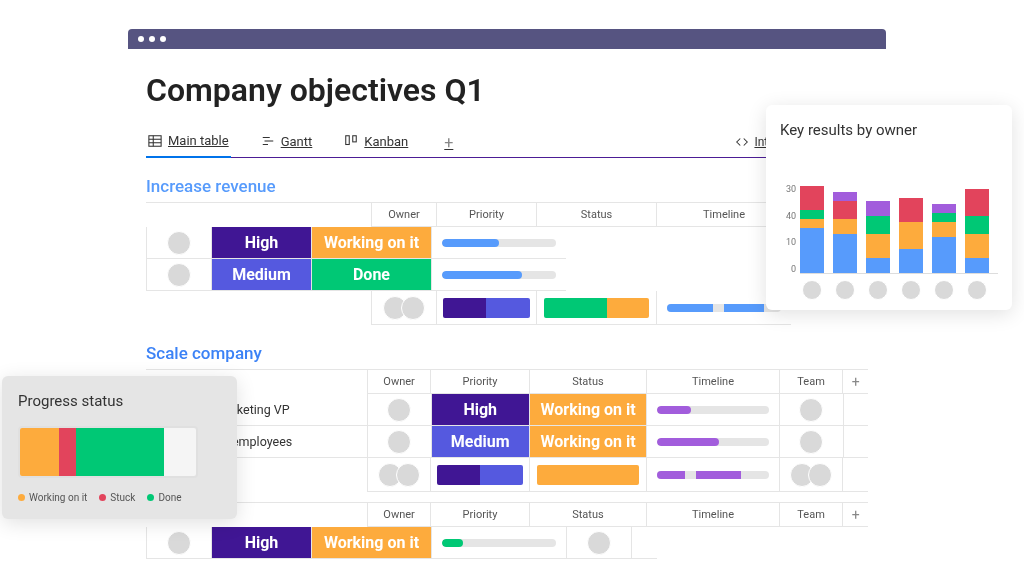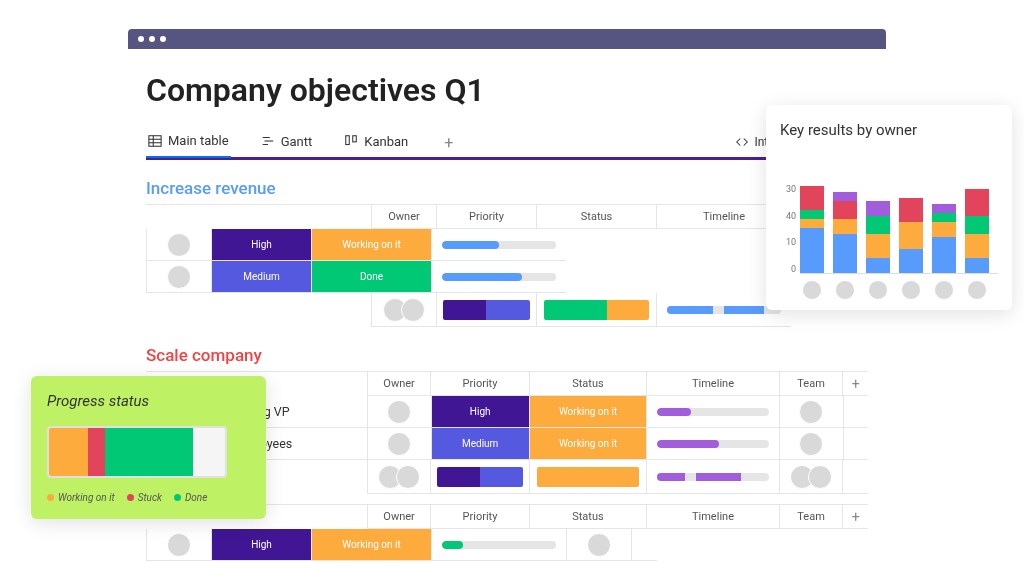--- a/index.html
+++ b/index.html
@@ -2,73 +2,73 @@
 <html><head>
 <meta charset="utf-8">
 <style>
 * { margin: 0; padding: 0; box-sizing: border-box; font-family: -apple-system, BlinkMacSystemFont, "Segoe UI", Roboto, Helvetica, Arial, sans-serif; }
 body { background: #fff; width: 1024px; height: 563px; overflow: hidden; position: relative; }
 .window { position: absolute; left: 128px; top: 29px; width: 758px; }
 .titlebar { height: 20px; background: #565481; border-radius: 4px 4px 0 0; display: flex; align-items: center; padding-left: 10px; gap: 5px; }
 .dot { width: 6px; height: 6px; border-radius: 50%; background: #fff; }
 .content { background: #fff; padding: 22px 18px 0 18px; }
 h1 { font-size: 32px; font-weight: 600; color: #222; margin-bottom: 18px; }
-.toolbar { display: flex; align-items: center; border-bottom: 3px solid #4c1d95; font-size: 13px; color: #333; position: relative; }
+.toolbar { display: flex; align-items: center; border-bottom: 1px solid #4c1d95; font-size: 13px; color: #333; position: relative; text-decoration: underline; }
 .tab { display: flex; align-items: center; gap: 6px; padding: 6px 2px 8px 2px; margin-right: 28px; cursor: pointer; }
 .tab.active { border-bottom: 2px solid #0073ea; margin-bottom: -1px; }
 .tab svg { width: 14px; height: 14px; }
 .add-view { color: #888; font-size: 16px; cursor: pointer; padding: 0 6px; }
 .right-tools { margin-left: auto; display: flex; align-items: center; gap: 10px; }
 .integrate { display: flex; align-items: center; gap: 5px; font-size: 12px; }
 .int-icons { display: flex; align-items: center; }
 .int-badge { width: 18px; height: 18px; border-radius: 4px; margin-left: -4px; border: 1.5px solid #fff; display: flex; align-items: center; justify-content: center; font-size: 8px; font-weight: 600; color: #333; }
 .group { margin-top: 18px; }
 .group-title { font-size: 17px; font-weight: 500; margin-bottom: 6px; }
 .g-blue { color: #579bfc; }
-.g-purple { color: #ef4444; }
+.g-purple { color: #3b82f6; }
 .hdr-row { display: flex; font-size: 11px; color: #555; border-top: 1px solid #e5e5e5; }
 .hdr-row .name { width: 225px; }
 .col { border-left: 1px solid #e5e5e5; border-bottom: 1px solid #e5e5e5; display: flex; align-items: center; justify-content: center; height: 26px; }
 .hdr-row .col { height: 24px; }
 .c-owner { width: 65px; }
 .c-pri { width: 100px; }
 .c-status { width: 120px; }
 .c-timeline { width: 135px; }
 .c-team { width: 65px; }
 .c-add { width: 26px; font-size: 14px; color: #888; }
 .row { display: flex; }
 .row .name { width: 225px; display: flex; align-items: center; font-size: 12.5px; color: #333; padding-left: 12px; border-bottom: 1px solid #e5e5e5; height: 32px; }
 .bar-blue { border-left: 5px solid #579bfc; }
 .bar-purple { border-left: 5px solid #a25ddc; }
 .row .col { height: 32px; }
 .avatar { width: 24px; height: 24px; border-radius: 50%; background: #d9d9d9; border: 1.5px solid #fff; display: inline-block; }
 .avatars { display: flex; }
 .avatars .avatar { margin-left: -6px; }
 .avatars .avatar:first-child { margin-left: 0; }
-.pill { width: 100%; height: 100%; display: flex; align-items: center; justify-content: center; color: #fff; font-size: 10px; }
+.pill { width: 100%; height: 100%; display: flex; align-items: center; justify-content: center; color: #fff; font-size: 16px; font-weight: bold; }
 .p-high { background: #401694; }
 .p-med { background: #5559df; }
 .s-work { background: #fdab3d; }
 .s-done { background: #00c875; }
 .tl-track { width: 85%; height: 8px; background: #e5e5e5; border-radius: 5px; position: relative; overflow: hidden; }
 .tl-fill { position: absolute; left: 0; top: 0; height: 100%; border-radius: 5px; }
 .tl-seg { position: absolute; top: 0; height: 100%; }
 .sum-row { display: flex; }
 .sum-row .name { width: 225px; }
 .sum-row .col { height: 34px; border-bottom: 1px solid #e5e5e5; }
 .seg-bar { width: 88%; height: 20px; border-radius: 2px; overflow: hidden; display: flex; }
 .seg { height: 100%; }
 .c-hi { background: #401694; }
 .c-me { background: #5559df; }
 .c-wk { background: #fdab3d; }
 .c-dn { background: #00c875; }
 .c-st { background: #e2445c; }
 
 
-.progress-card { position: absolute; left: 31px; top: 376px; width: 235px; background: #bef264; border-radius: 6px; box-shadow: 0 4px 20px rgba(0,0,0,0.12); padding: 16px; z-index: 10; font-style: italic; }
+.progress-card { position: absolute; left: 2px; top: 376px; width: 235px; background: #e5e5e5; border-radius: 6px; box-shadow: 0 4px 20px rgba(0,0,0,0.12); padding: 16px; z-index: 10; }
 .progress-card h3 { font-size: 15px; font-weight: 400; color: #333; margin-bottom: 16px; }
 .batt { width: 180px; height: 52px; border: 2px solid #e0e0e0; border-radius: 4px; display: flex; overflow: hidden; background: #f5f5f5; position: relative; }
 .batt::after { content: ''; position: absolute; right: -8px; top: 17px; width: 6px; height: 18px; background: #e0e0e0; border-radius: 0 3px 3px 0; }
 .batt .seg { height: 100%; }
 .legend { display: flex; gap: 12px; margin-top: 14px; font-size: 10px; color: #555; align-items: center; flex-wrap: wrap; }
 .legend span { display: flex; align-items: center; gap: 4px; }
 .ldot { width: 7px; height: 7px; border-radius: 50%; }
 
 
 .chart-card { position: absolute; right: 12px; top: 105px; width: 246px; background: #fff; border-radius: 6px; box-shadow: 0 4px 20px rgba(0,0,0,0.12); padding: 16px 14px 10px 14px; z-index: 10; }

